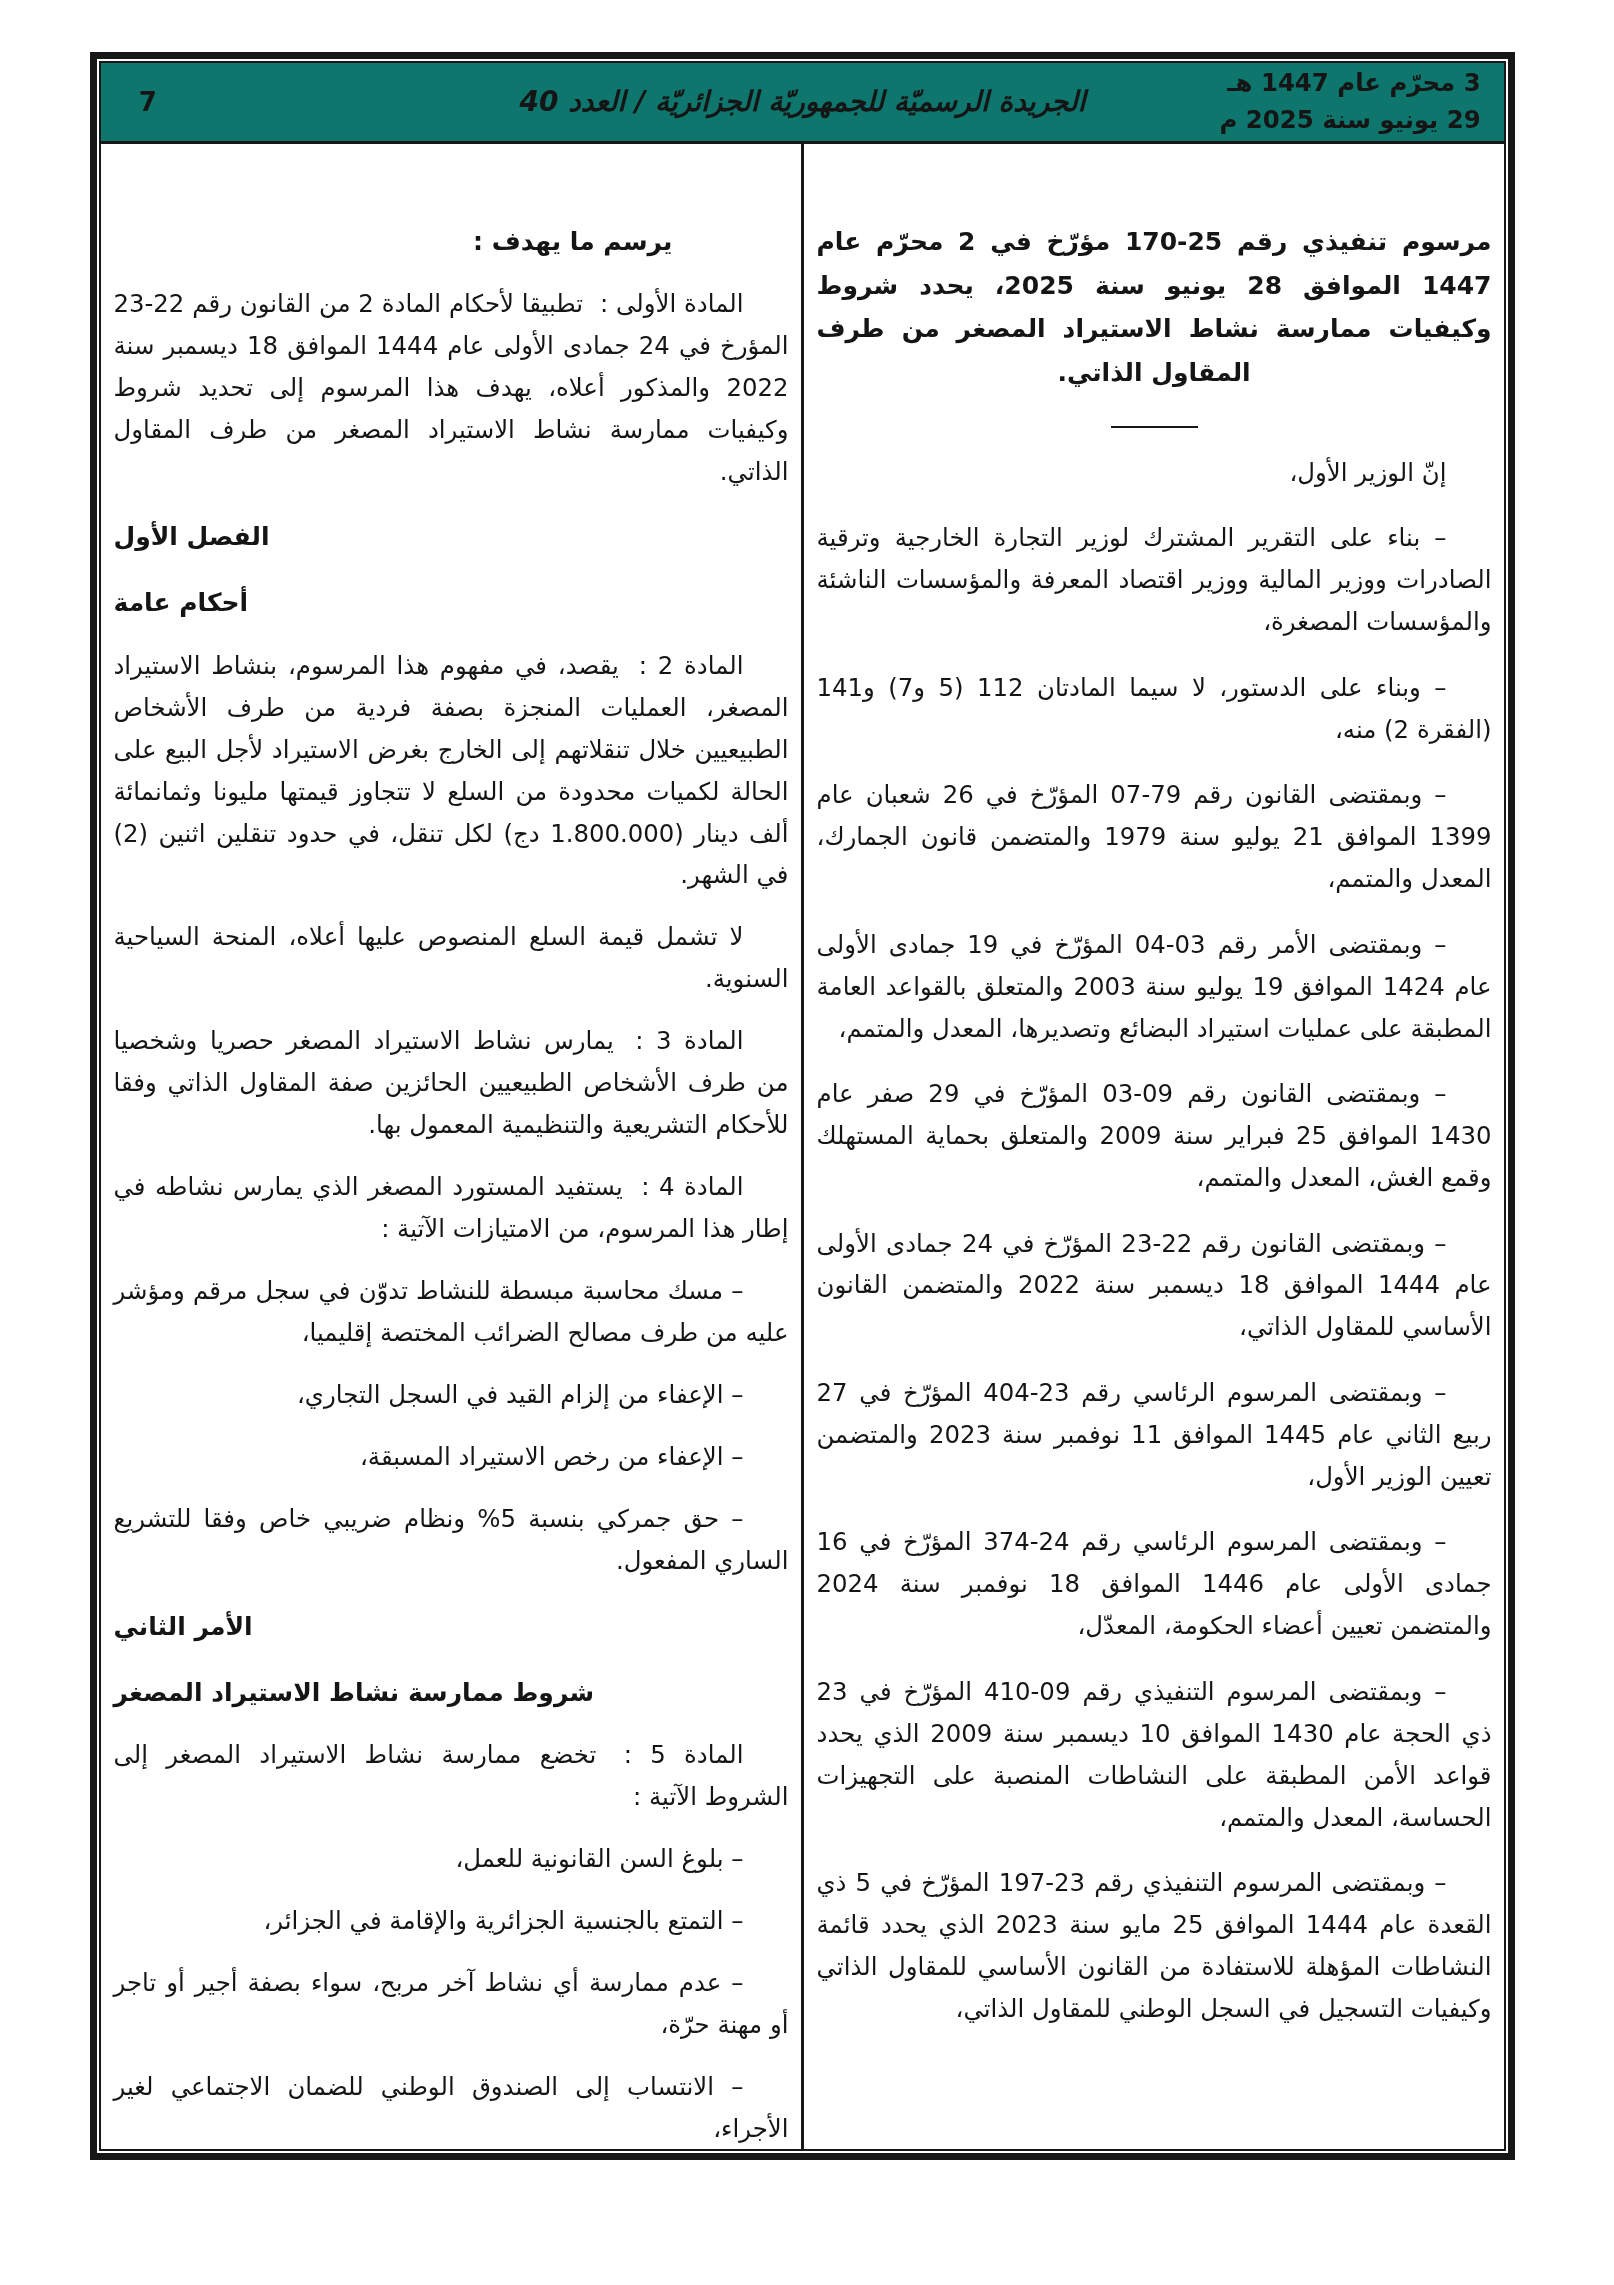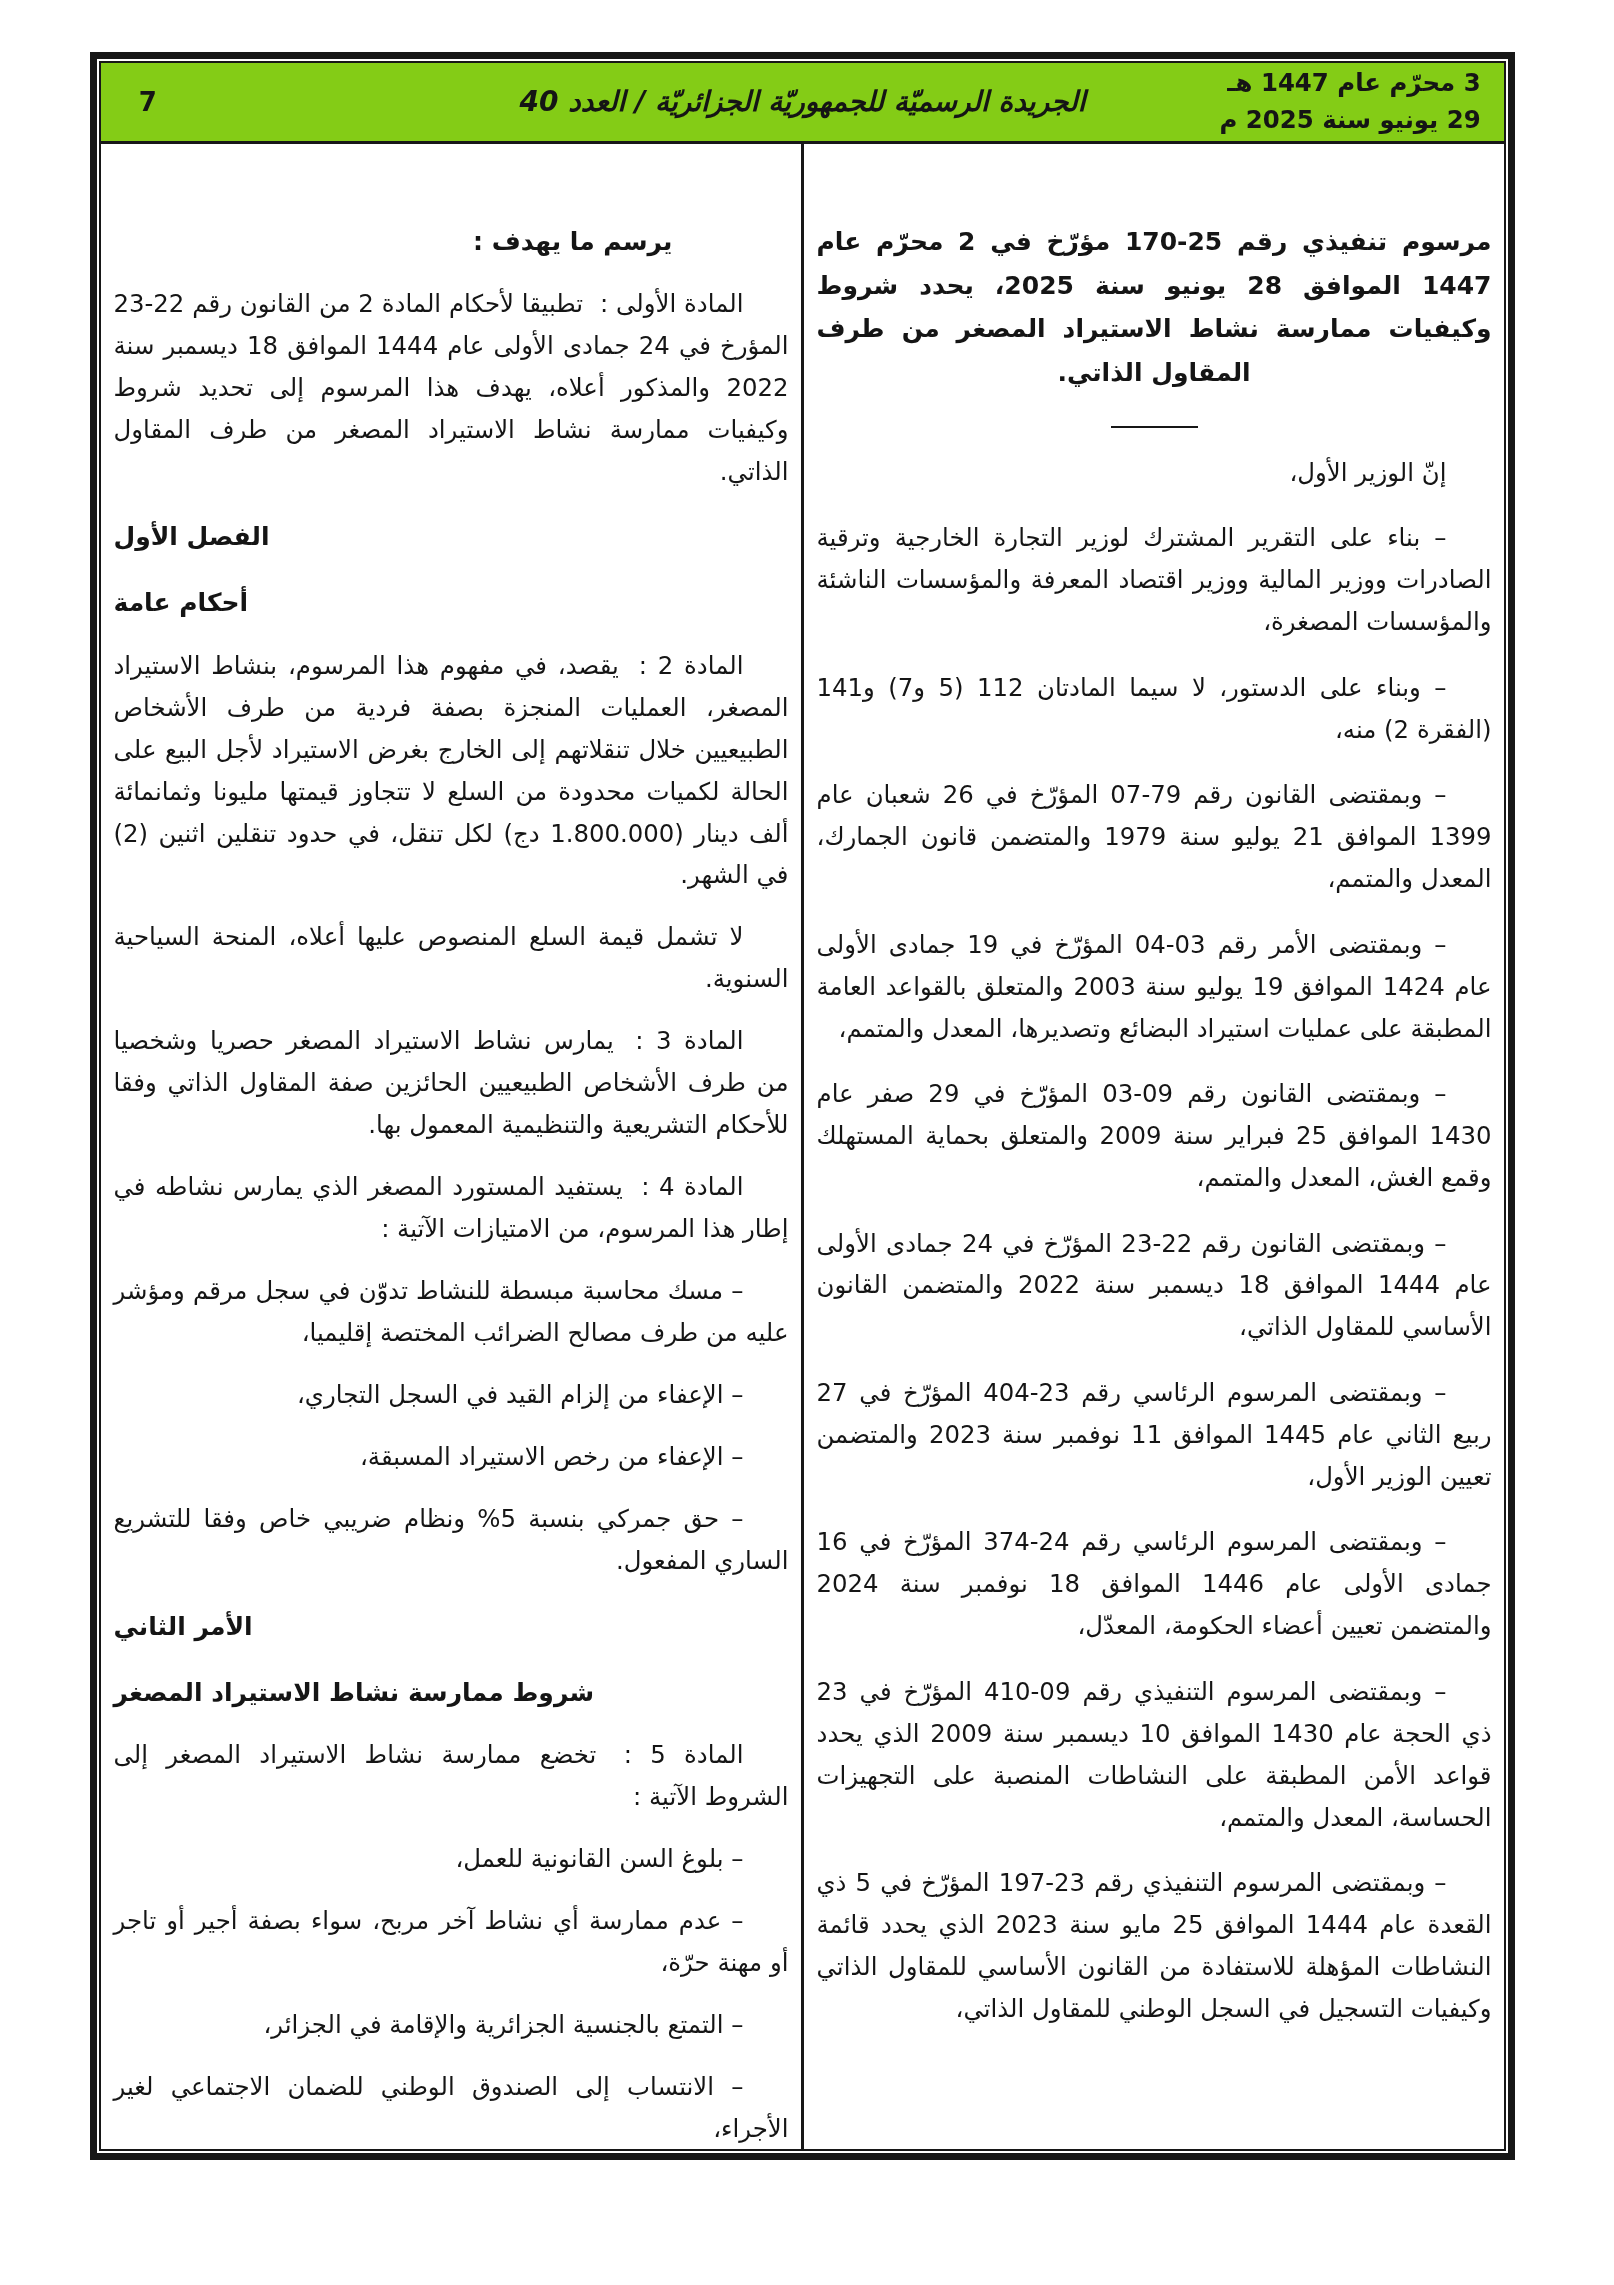--- a/index.html
+++ b/index.html
@@ -22,21 +22,21 @@
   .frame-inner {
     position: absolute;
     inset: 1.8px;
     border: 2.7px solid #171717;
     display: flex;
     flex-direction: column;
     overflow: hidden;
   }
   .header-band {
     flex: 0 0 81px;
-    background: #84cc16;
+    background: #0f766e;
     border-bottom: 3.6px solid #171717;
     display: flex;
     align-items: center;
     padding: 0 23.5px;
   }
   .header-dates {
     width: 299px;
     font-weight: bold;
     font-size: 24.4px;
     line-height: 1.5;
@@ -186,22 +186,22 @@
 
         <p class="para chapter-heading">الأمر الثاني</p>
         <p class="para chapter-heading">شروط ممارسة نشاط الاستيراد المصغر</p>
 
         <p class="para">
           <strong class="lead">المادة 5 :</strong>
           <span>تخضع ممارسة نشاط الاستيراد المصغر إلى الشروط الآتية :</span>
         </p>
 
         <p class="para">– بلوغ السن القانونية للعمل،</p>
+        <p class="para">– التمتع بالجنسية الجزائرية والإقامة في الجزائر،</p>
         <p class="para">– عدم ممارسة أي نشاط آخر مربح، سواء بصفة أجير أو تاجر أو مهنة حرّة،</p>
-        <p class="para">– التمتع بالجنسية الجزائرية والإقامة في الجزائر،</p>
         <p class="para">– الانتساب إلى الصندوق الوطني للضمان الاجتماعي لغير الأجراء،</p>
 
       </div>
 
     </div>
   </div>
 </div>
 
 
 </body></html>

